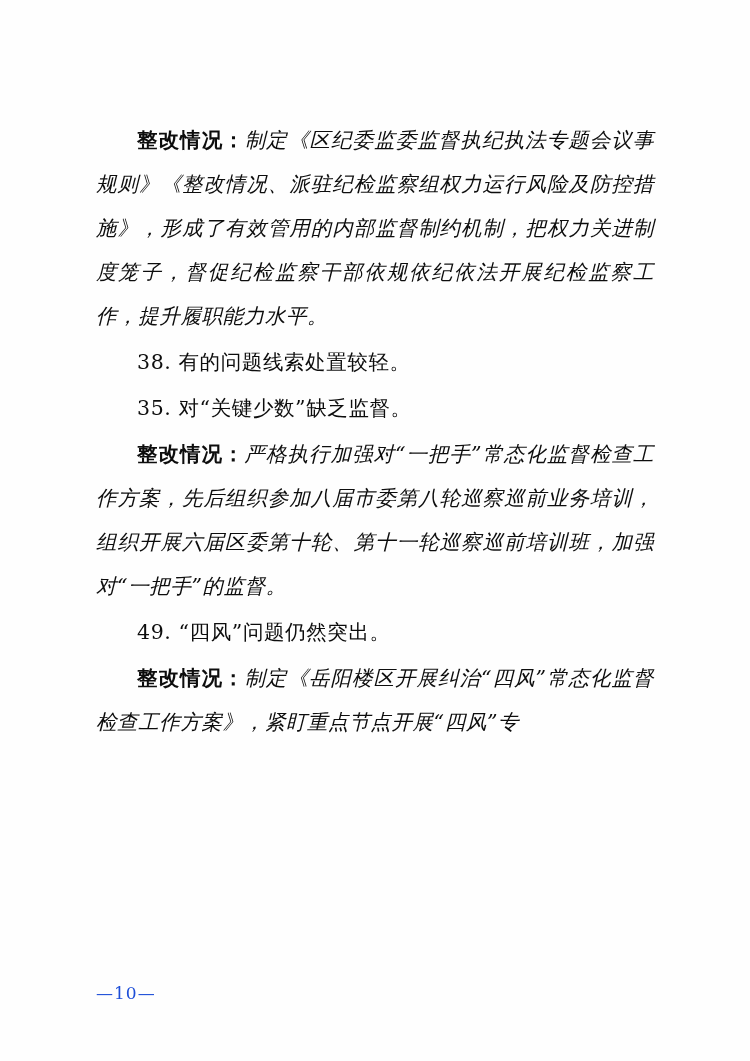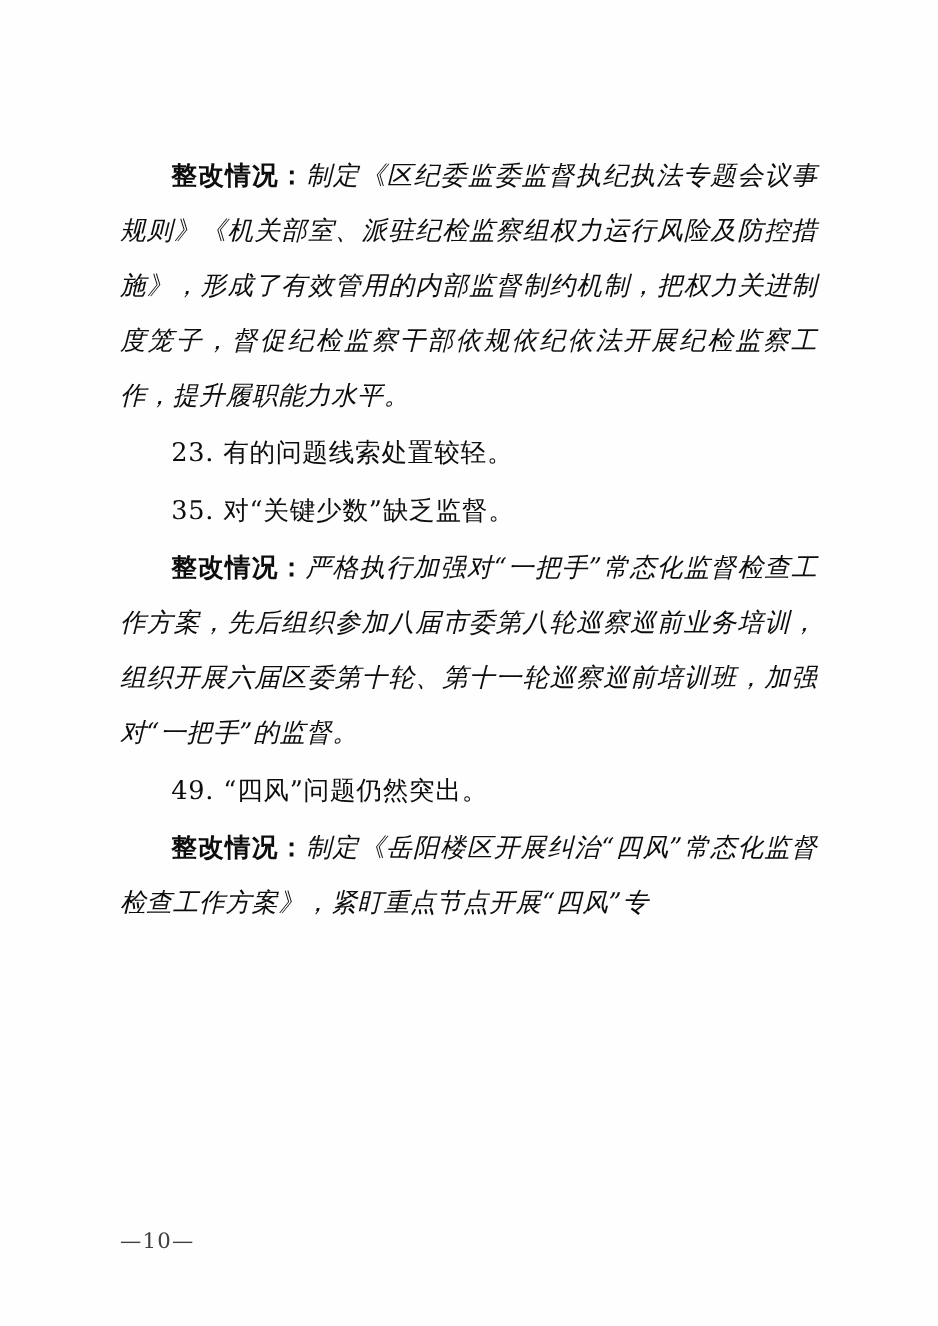--- a/index.html
+++ b/index.html
@@ -46,33 +46,33 @@
   .lead {
     font-style: normal;
     font-weight: bold;
   }
   .footer {
     position: absolute;
     left: 96px;
     bottom: 58px;
     font-size: 17px;
     letter-spacing: 1px;
-    color: #404040;
+    color: #1d4ed8;
     font-family: "DejaVu Serif", "Liberation Serif", serif;
   }
 </style>
 </head>
 <body>
 
 <div class="page">
   <div class="content">
 
-    <p class="para body-run"><span class="lead">整改情况：</span><span>制定《区纪委监委监督执纪执法专题会议事规则》《机关部室、派驻纪检监察组权力运行风险及防控措施》，形成了有效管用的内部监督制约机制，把权力关进制度笼子，督促纪检监察干部依规依纪依法开展纪检监察工作，提升履职能力水平。</span></p>
+    <p class="para body-run"><span class="lead">整改情况：</span><span>制定《区纪委监委监督执纪执法专题会议事规则》《整改情况、派驻纪检监察组权力运行风险及防控措施》，形成了有效管用的内部监督制约机制，把权力关进制度笼子，督促纪检监察干部依规依纪依法开展纪检监察工作，提升履职能力水平。</span></p>
 
-    <p class="para item"><span>23. 有的问题线索处置较轻。</span></p>
+    <p class="para item"><span>38. 有的问题线索处置较轻。</span></p>
 
 
     <p class="para item"><span>35. 对“关键少数”缺乏监督。</span></p>
 
     <p class="para body-run"><span class="lead">整改情况：</span><span>严格执行加强对“一把手”常态化监督检查工作方案，先后组织参加八届市委第八轮巡察巡前业务培训，组织开展六届区委第十轮、第十一轮巡察巡前培训班，加强对“一把手”的监督。</span></p>
 
 
 
     <p class="para item"><span>49. “四风”问题仍然突出。</span></p>
 

